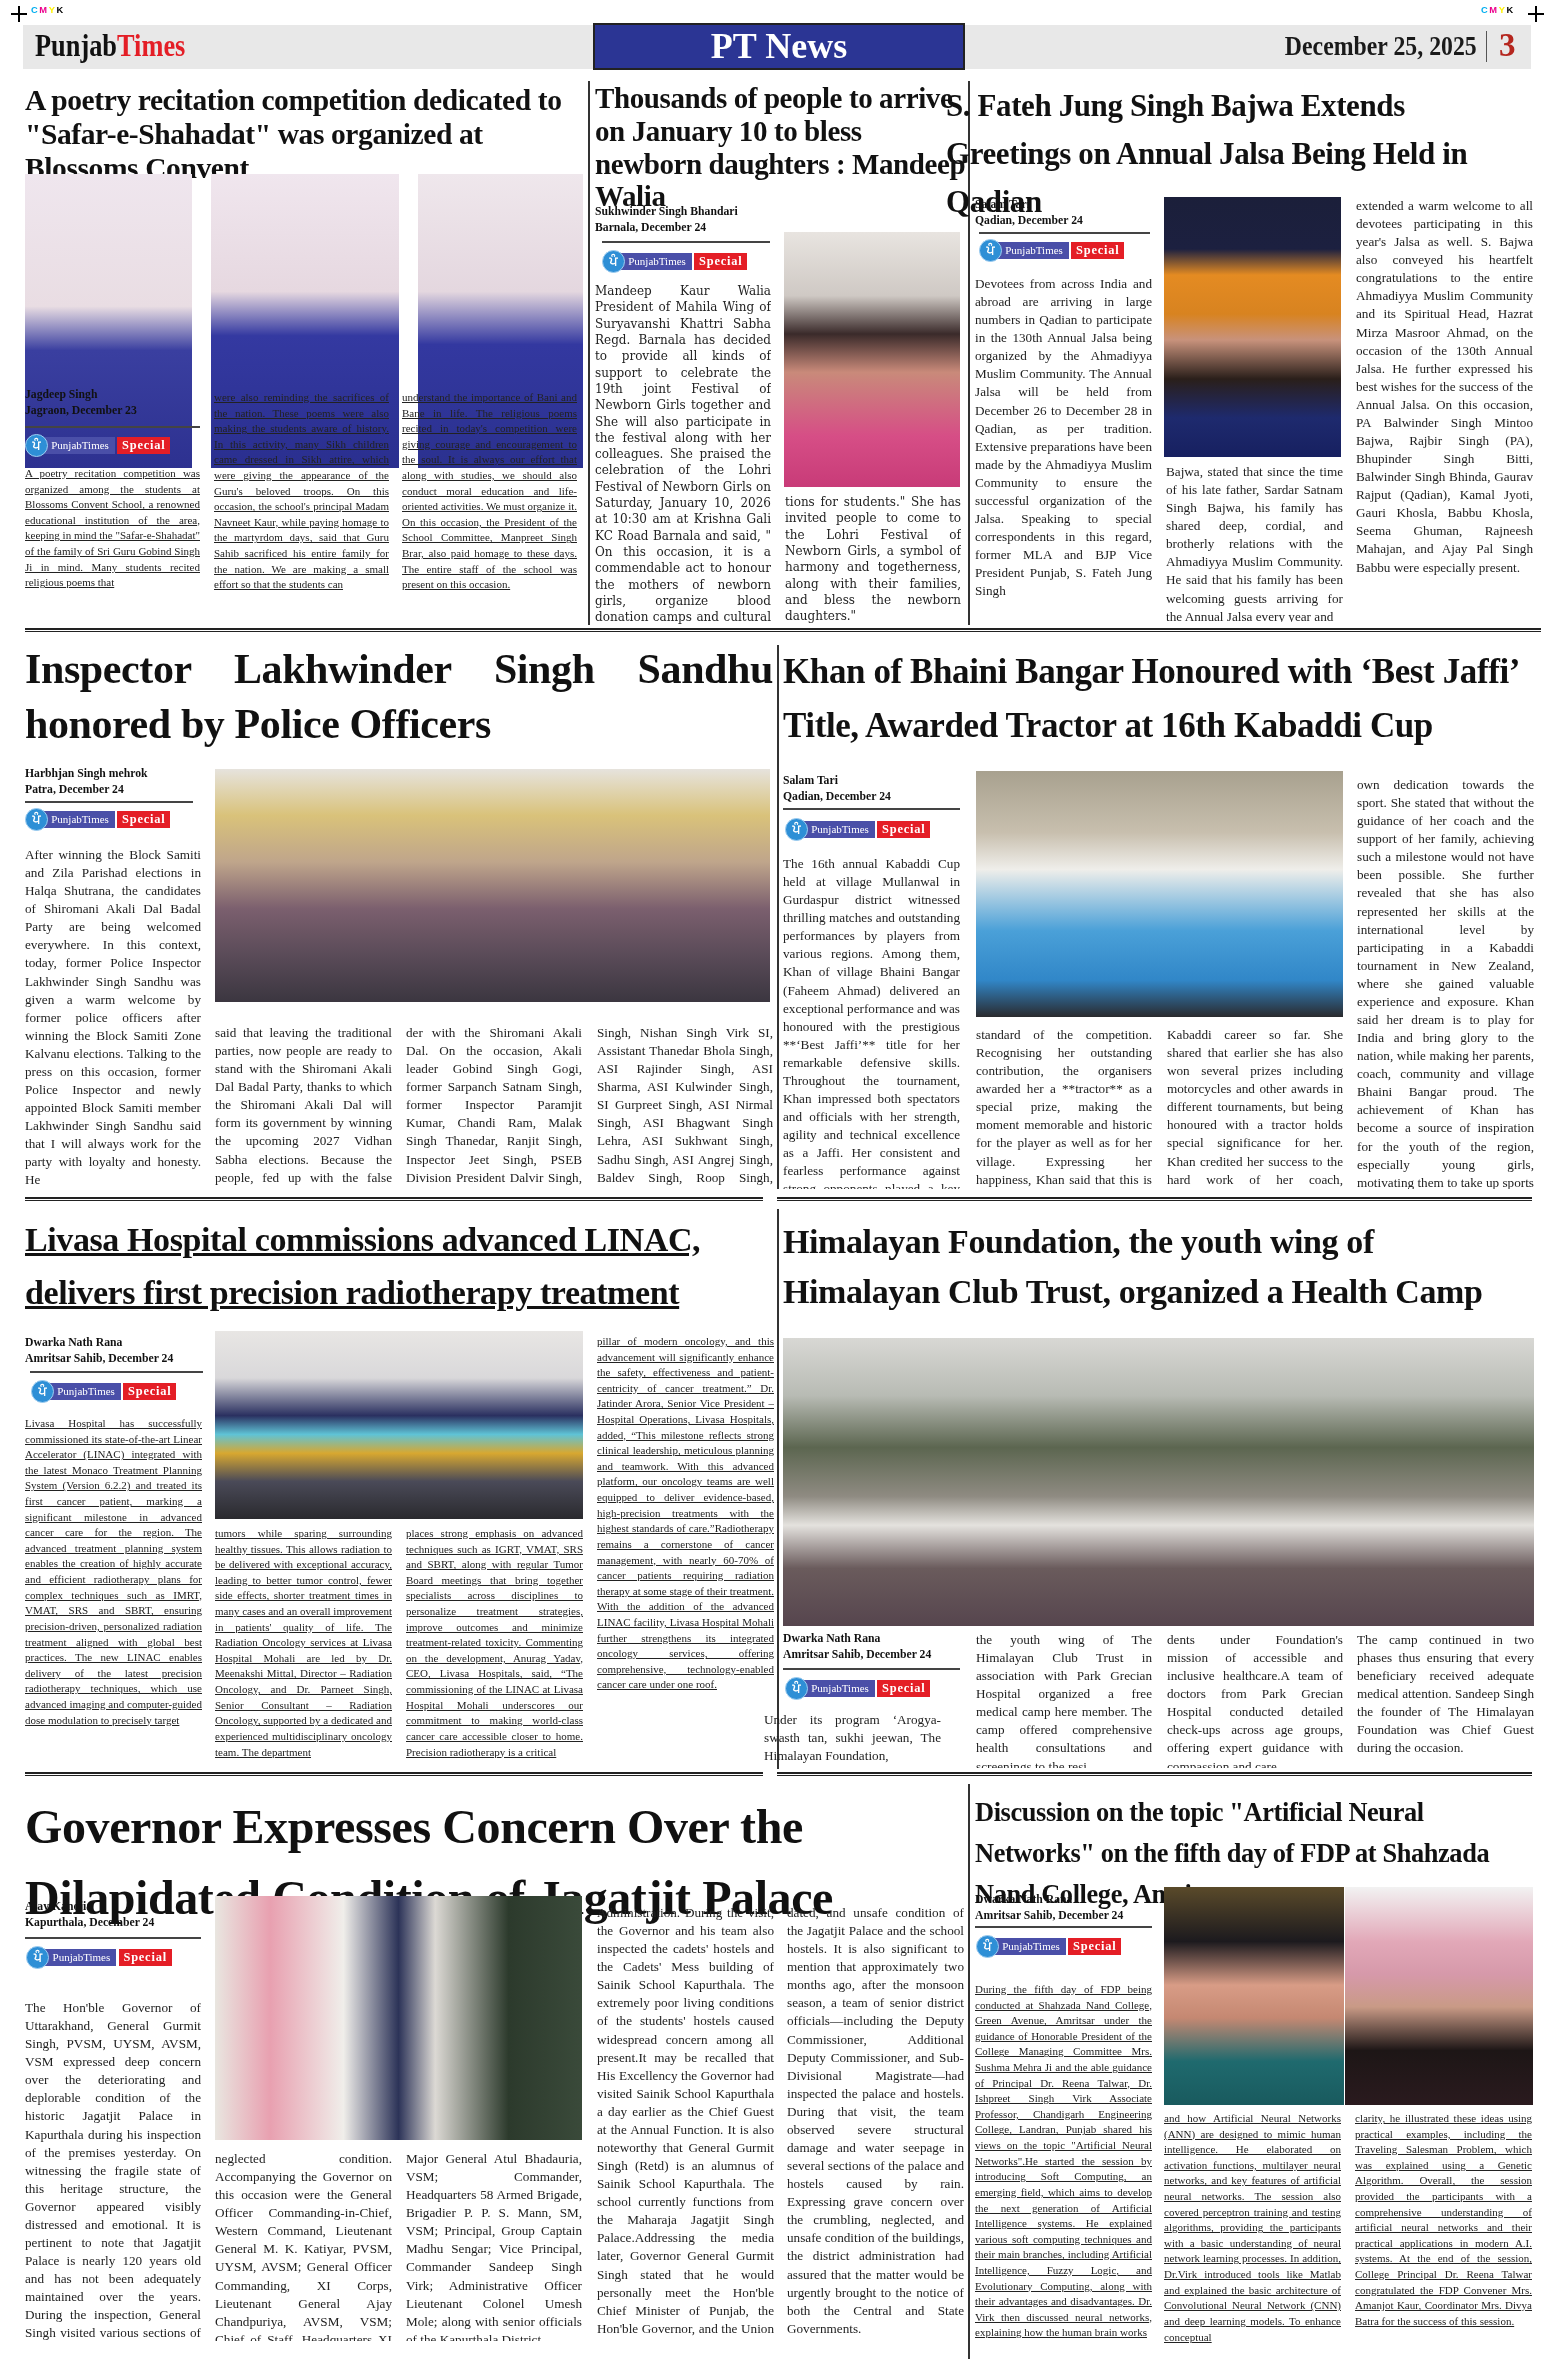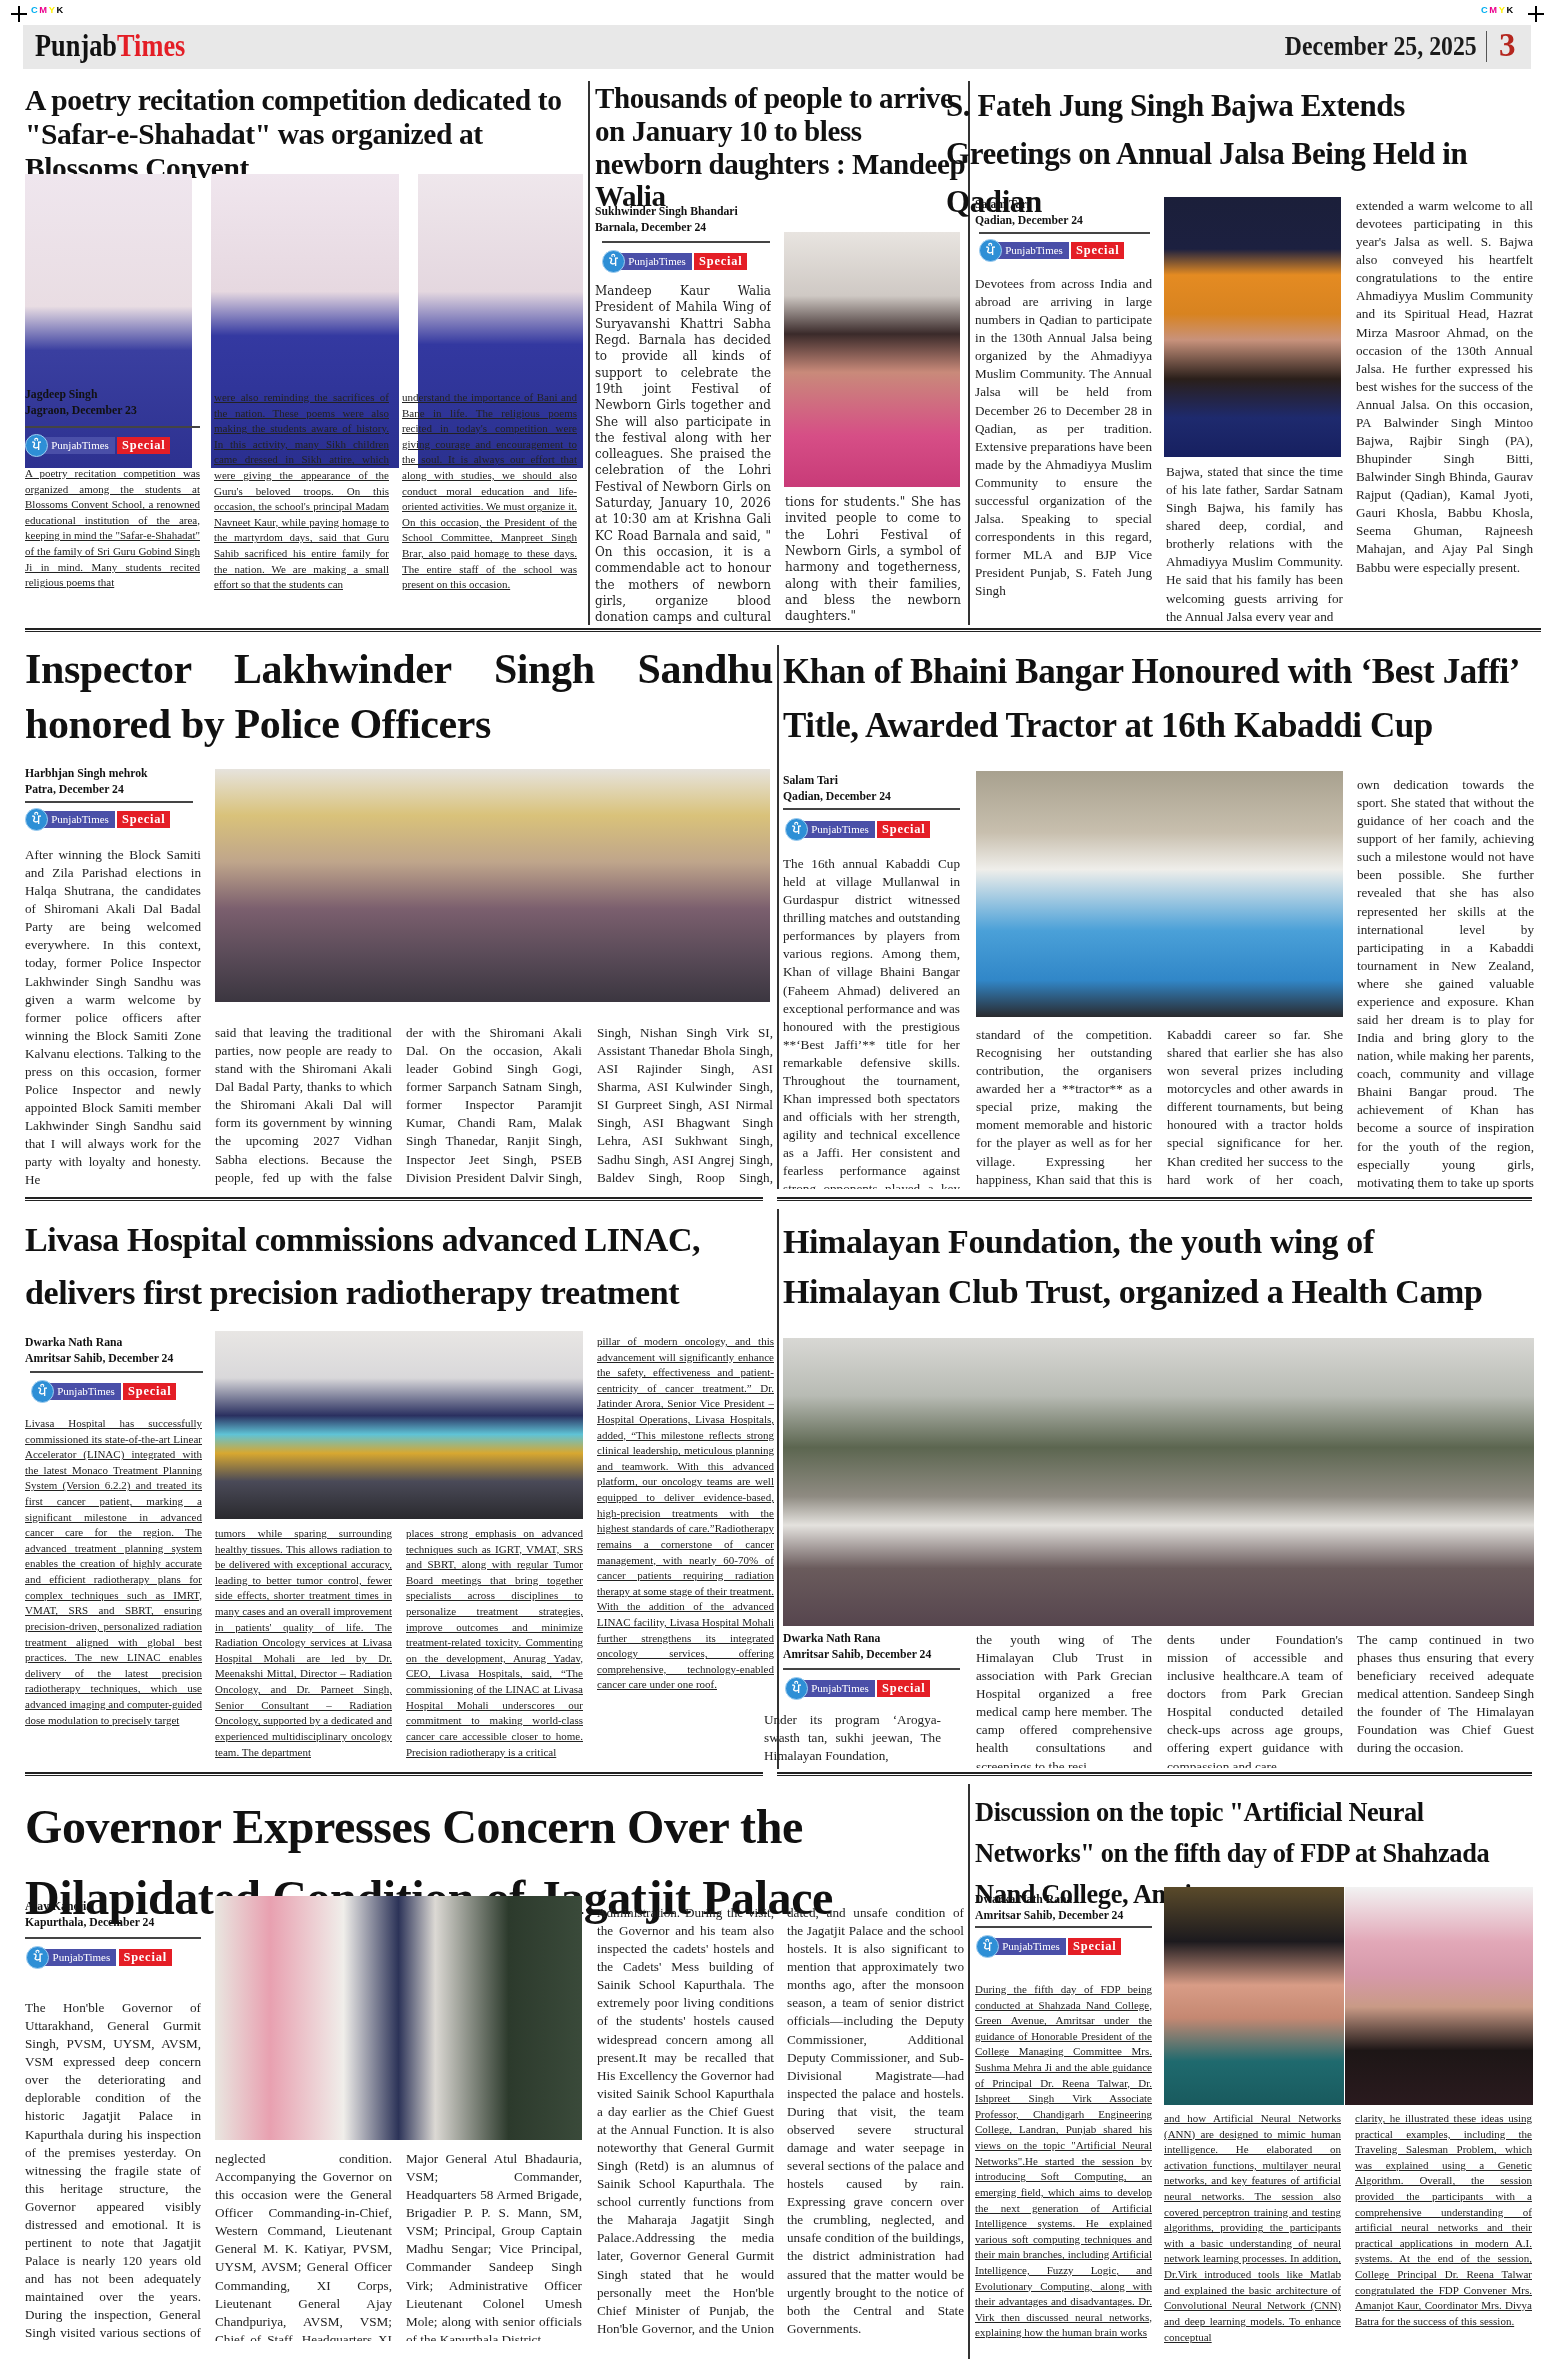--- a/index.html
+++ b/index.html
@@ -58,20 +58,21 @@
 
 <div class="crossmark" style="left:11px;"></div>
 <div class="cmyk" style="left:31px;"><span class="c">C</span><span class="m">M</span><span class="y">Y</span><span class="k">K</span></div>
 <div class="cmyk" style="left:1481px;"><span class="c">C</span><span class="m">M</span><span class="y">Y</span><span class="k">K</span></div>
 <div class="crossmark" style="left:1528px;"></div>
 
 <div class="masthead">
   <div class="brand">
     <span class="p1">Punjab</span><span class="p2">Times</span>
   </div>
+  <div class="ptnews">PT News</div>
   <div class="issue-date">December 25, 2025</div>
   <div class="page-sep"></div>
   <div class="page-num">3</div>
 </div>
 
 <section>
   <h2 class="headline" style="left:25px; top:84px; width:560px; font-size:29.5px;">A poetry recitation competition dedicated to "Safar-e-Shahadat" was organized at Blossoms Convent</h2>
   <div class="photo ph-kids1" style="left:25px; top:174px; width:167px; height:294px;"></div>
   <div class="photo ph-kids2" style="left:211px; top:174px; width:188px; height:294px;"></div>
   <div class="photo ph-kids3" style="left:418px; top:174px; width:165px; height:294px;"></div>
@@ -165,21 +166,21 @@
   <div class="photo ph-tractor" style="left:976px; top:771px; width:367px; height:246px;"></div>
   <div class="col lg" style="left:976px; top:1026px; width:176px; height:163px;">standard of the competition. Recognising her outstanding contribution, the organisers awarded her a **tractor** as a special prize, making the moment memorable and historic for the player as well as for her village. Expressing her happiness, Khan said that this is the biggest achievement of her</div>
   <div class="col lg" style="left:1167px; top:1026px; width:176px; height:163px;">Kabaddi career so far. She shared that earlier she has also won several prizes including motorcycles and other awards in different tournaments, but being honoured with a tractor holds special significance for her. Khan credited her success to the hard work of her coach, disciplined training and her</div>
   <div class="col lg" style="left:1357px; top:776px; width:177px; height:413px;">own dedication towards the sport. She stated that without the guidance of her coach and the support of her family, achieving such a milestone would not have been possible. She further revealed that she has also represented her skills at the international level by participating in a Kabaddi tournament in New Zealand, where she gained valuable experience and exposure. Khan said her dream is to play for India and bring glory to the nation, while making her parents, coach, community and village Bhaini Bangar proud. The achievement of Khan has become a source of inspiration for the youth of the region, especially young girls, motivating them to take up sports and pursue their dreams with confidence and determination.</div>
 </section>
 
 <div class="hrule" style="left:25px; top:1197px; width:738px;"></div>
 <div class="hrule" style="left:777px; top:1197px; width:755px;"></div>
 
 <section>
-  <h2 class="headline" style="left:25px; top:1214px; width:751px; font-size:34px; line-height:1.55;">Livasa Hospital commissions advanced LINAC, delivers first precision radiotherapy treatment</h2>
+  <h2 class="headline" style="left:25px; top:1214px; width:751px; font-size:34px; line-height:1.55;text-decoration:underline;">Livasa Hospital commissions advanced LINAC, delivers first precision radiotherapy treatment</h2>
   <div class="byline" style="left:25px; top:1335px;">
     <div>Dwarka Nath Rana</div>
     <div>Amritsar Sahib, December  24</div>
   </div>
   <div class="byrule" style="left:29.5px; top:1371px; width:173px;"></div>
   <div class="badge" style="left:31px; top:1380px;">
     <span class="logo">ਪੰ</span>
       <span class="pt">PunjabTimes</span>
       <span class="sp">Special</span>
   </div>

